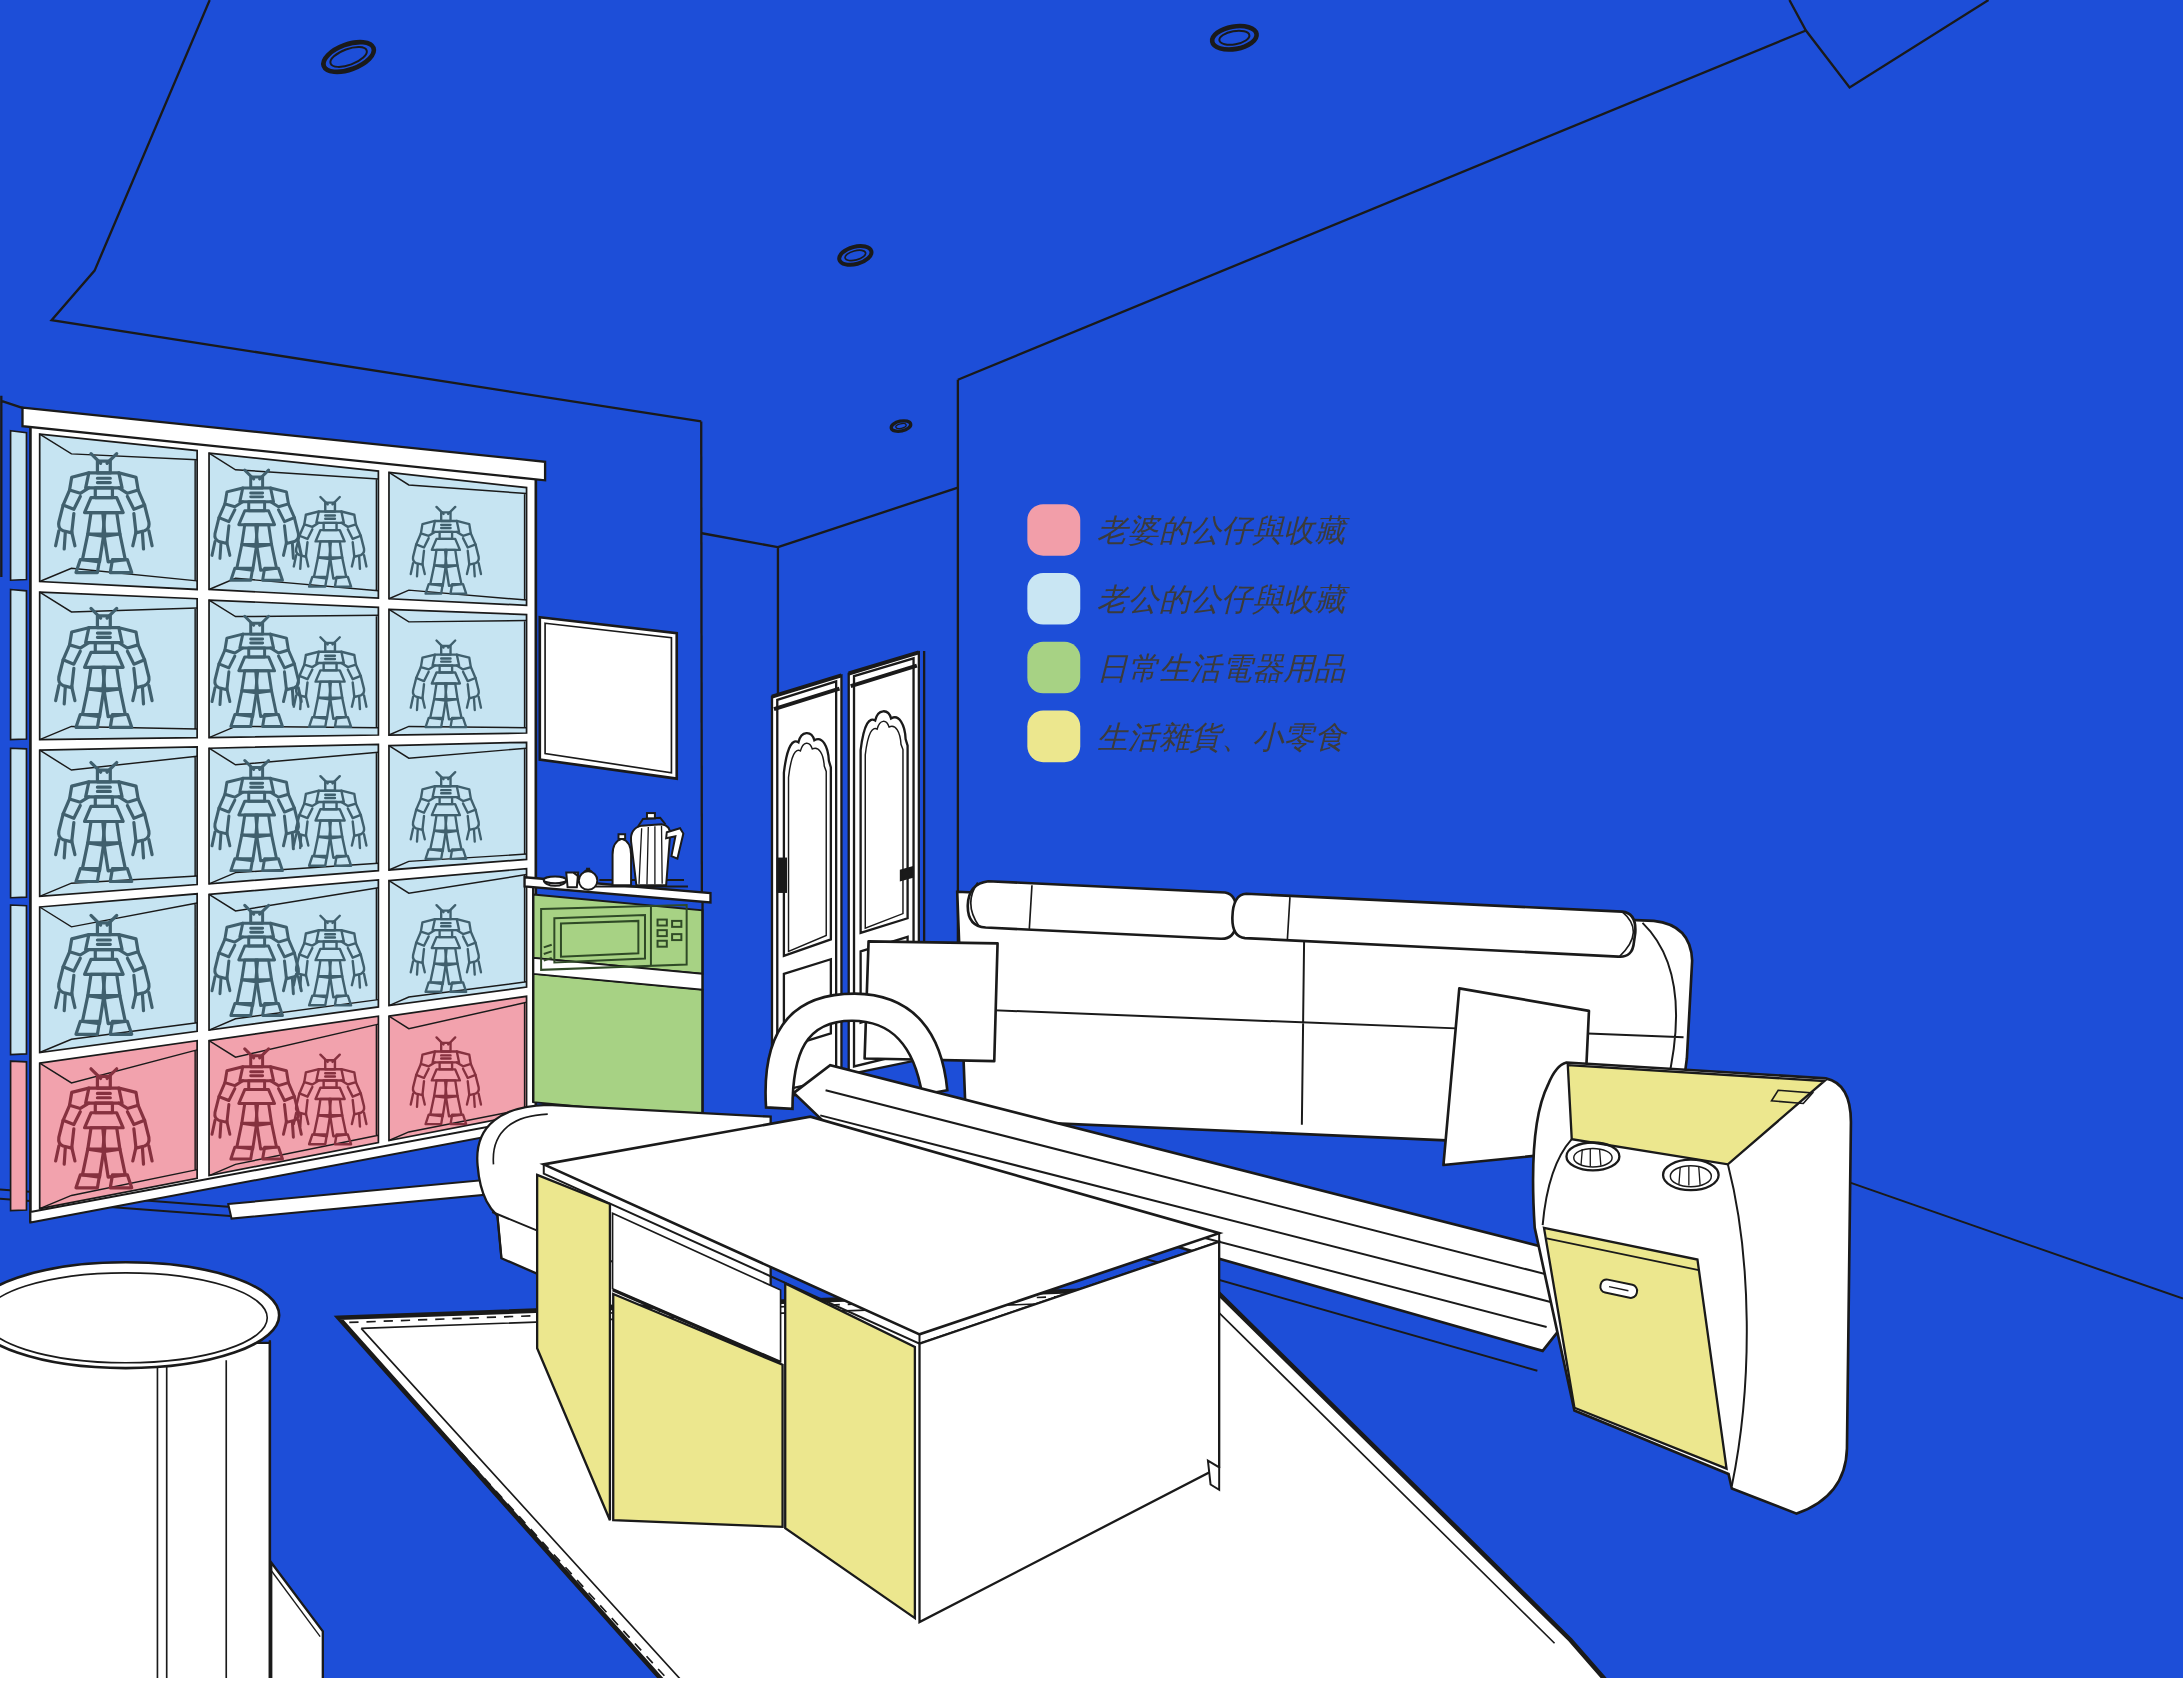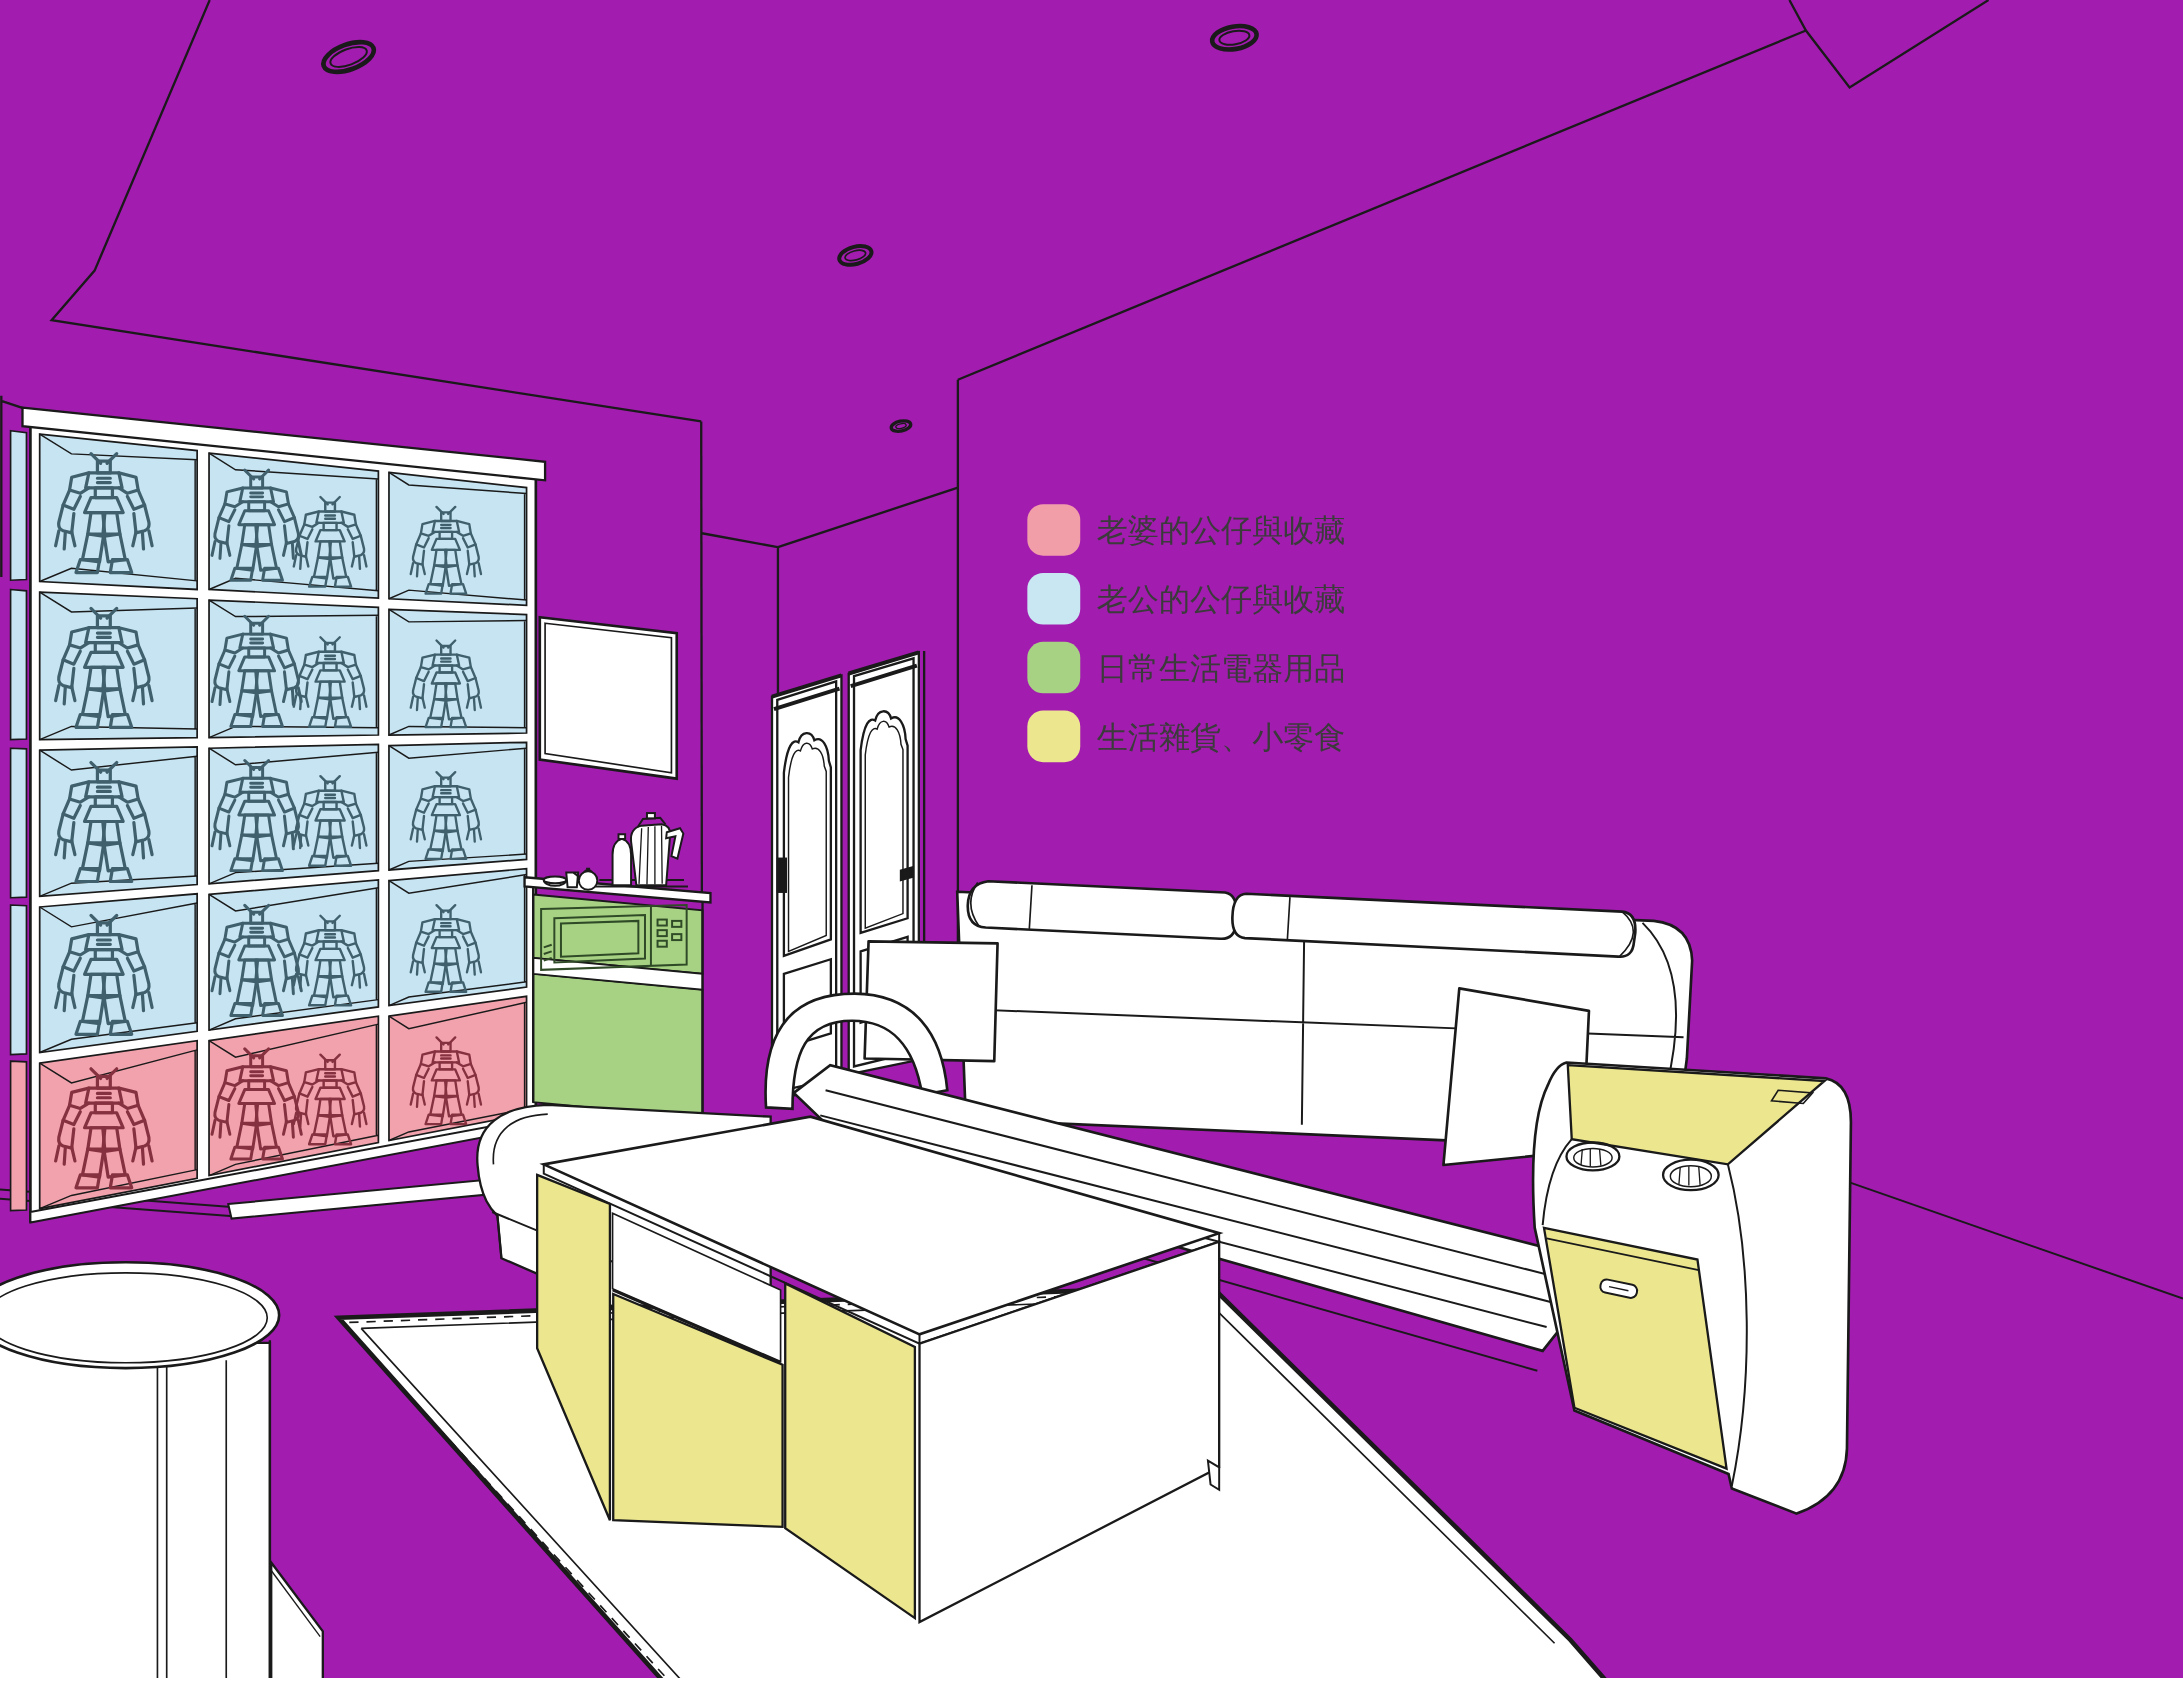--- a/index.html
+++ b/index.html
@@ -1,16 +1,16 @@
 <!DOCTYPE html>
 <html style="font-size:10.6px"><head>
 <meta charset="utf-8">
 <style>
   html,body{margin:0;padding:0;background:#fff;}
-  .canvas{width:2183px;height:1678px;position:relative;background:#a21caf;overflow:hidden;}
+  .canvas{width:2183px;height:1678px;position:relative;background:#1d4ed8;overflow:hidden;font-style:italic;}
   svg{display:block;}
   .ln{stroke:#1a1a1a;fill:none;}
   .w{fill:#ffffff;stroke:#1a1a1a;}
   text.legend-label{font-family:"Liberation Sans","DejaVu Sans",sans-serif;font-size:47px;}
 </style>
 </head>
 <body>
 
 <div class="canvas">
 <svg width="2183" height="1687" viewBox="0 0 3300 2550" xmlns="http://www.w3.org/2000/svg">

